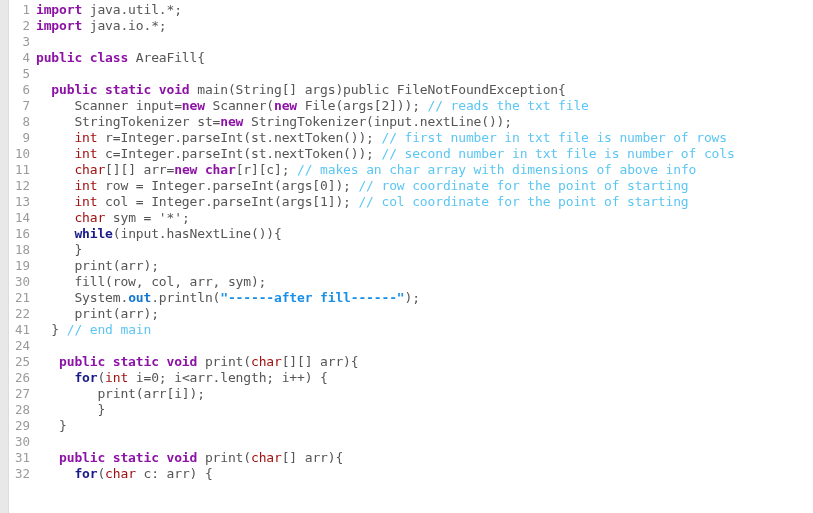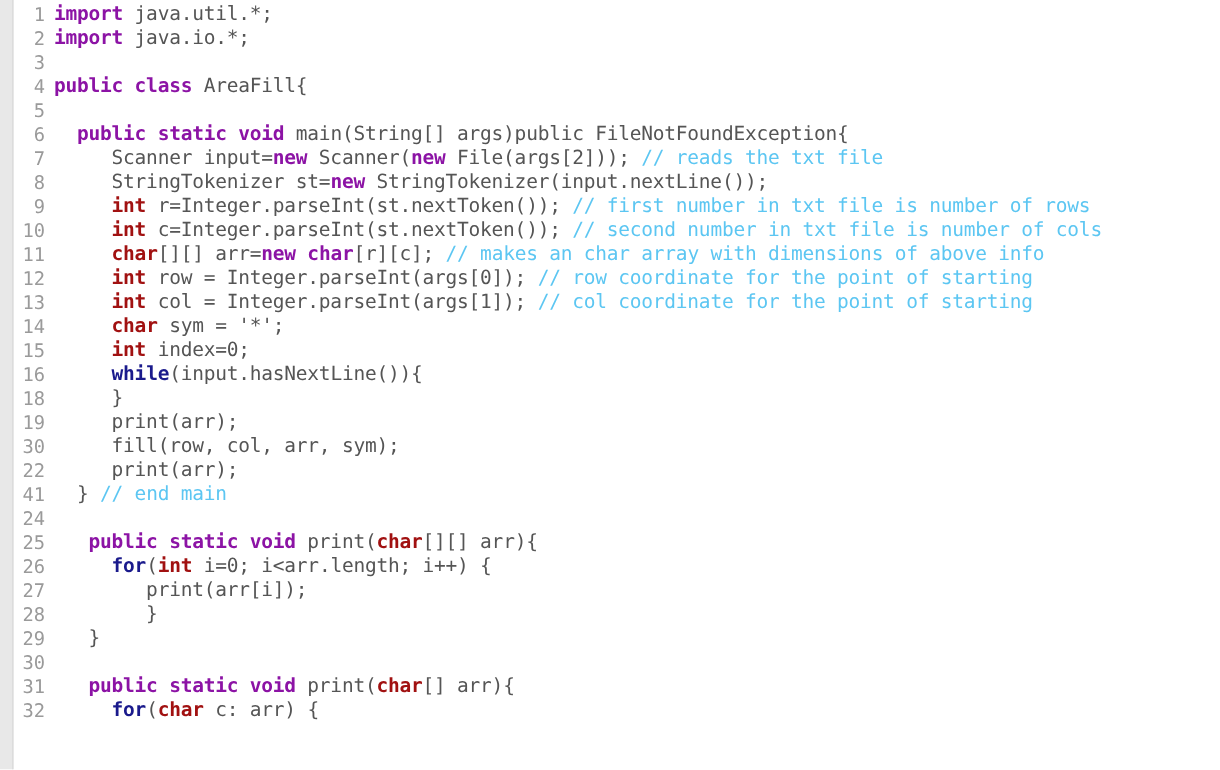--- a/index.html
+++ b/index.html
@@ -61,21 +61,21 @@
   .src {
     flex: 1;
     color: #555555;
     white-space: pre;
     font-size: 13px;
     line-height: 16px;
     letter-spacing: -0.15px;
     font-family: "DejaVu Sans Mono", "Liberation Mono", monospace;
   }
   .k-mod   { color: #8c13a5; font-weight: bold; }  
-  .k-type  { color: #a11111; font-weight: bold; }  
+  .k-type  { color: #a11111; font-weight: normal; }  
   .k-ctrl  { color: #1a1a8c; font-weight: bold; }  
   .k-field { color: #1476d2; font-weight: bold; }  
   .str     { color: #1a8fe8; font-weight: bold; }  
   .cmt     { color: #5cc6f2; }                      
   .plain   { color: #555555; }
 </style>
 </head>
 <body>
 
 <div id="editor">
@@ -88,25 +88,25 @@
       <div class="line"><div class="ln">5</div><div class="src"></div></div>
       <div class="line"><div class="ln">6</div><div class="src"><span class="plain">  </span><span class="k-mod">public static void</span><span class="plain"> main(String[] args)public FileNotFoundException{</span></div></div>
       <div class="line"><div class="ln">7</div><div class="src"><span class="plain">     Scanner input=</span><span class="k-mod">new</span><span class="plain"> Scanner(</span><span class="k-mod">new</span><span class="plain"> File(args[2])); </span><span class="cmt">// reads the txt file</span></div></div>
       <div class="line"><div class="ln">8</div><div class="src"><span class="plain">     StringTokenizer st=</span><span class="k-mod">new</span><span class="plain"> StringTokenizer(input.nextLine());</span></div></div>
       <div class="line"><div class="ln">9</div><div class="src"><span class="plain">     </span><span class="k-type">int</span><span class="plain"> r=Integer.parseInt(st.nextToken()); </span><span class="cmt">// first number in txt file is number of rows</span></div></div>
       <div class="line"><div class="ln">10</div><div class="src"><span class="plain">     </span><span class="k-type">int</span><span class="plain"> c=Integer.parseInt(st.nextToken()); </span><span class="cmt">// second number in txt file is number of cols</span></div></div>
       <div class="line"><div class="ln">11</div><div class="src"><span class="plain">     </span><span class="k-type">char</span><span class="plain">[][] arr=</span><span class="k-mod">new char</span><span class="plain">[r][c]; </span><span class="cmt">// makes an char array with dimensions of above info</span></div></div>
       <div class="line"><div class="ln">12</div><div class="src"><span class="plain">     </span><span class="k-type">int</span><span class="plain"> row = Integer.parseInt(args[0]); </span><span class="cmt">// row coordinate for the point of starting</span></div></div>
       <div class="line"><div class="ln">13</div><div class="src"><span class="plain">     </span><span class="k-type">int</span><span class="plain"> col = Integer.parseInt(args[1]); </span><span class="cmt">// col coordinate for the point of starting</span></div></div>
       <div class="line"><div class="ln">14</div><div class="src"><span class="plain">     </span><span class="k-type">char</span><span class="plain"> sym = '*';</span></div></div>
-      <div class="line"><div class="ln">15</div><div class="src"><span class="plain">     </span><span class="k-type">int</span><span class="plain"> index=0;</span></div></div>
       <div class="line"><div class="ln">16</div><div class="src"><span class="plain">     </span><span class="k-ctrl">while</span><span class="plain">(input.hasNextLine()){</span></div></div>
       <div class="line"><div class="ln">18</div><div class="src"><span class="plain">     }</span></div></div>
       <div class="line"><div class="ln">19</div><div class="src"><span class="plain">     print(arr);</span></div></div>
       <div class="line"><div class="ln">30</div><div class="src"><span class="plain">     fill(row, col, arr, sym);</span></div></div>
+      <div class="line"><div class="ln">21</div><div class="src"><span class="plain">     System.</span><span class="k-field">out</span><span class="plain">.println(</span><span class="str">"------after fill------"</span><span class="plain">);</span></div></div>
       <div class="line"><div class="ln">22</div><div class="src"><span class="plain">     print(arr);</span></div></div>
       <div class="line"><div class="ln">41</div><div class="src"><span class="plain">  } </span><span class="cmt">// end main</span></div></div>
       <div class="line"><div class="ln">24</div><div class="src"></div></div>
       <div class="line"><div class="ln">25</div><div class="src"><span class="plain">   </span><span class="k-mod">public static void</span><span class="plain"> print(</span><span class="k-type">char</span><span class="plain">[][] arr){</span></div></div>
       <div class="line"><div class="ln">26</div><div class="src"><span class="plain">     </span><span class="k-ctrl">for</span><span class="plain">(</span><span class="k-type">int</span><span class="plain"> i=0; i&lt;arr.length; i++) {</span></div></div>
       <div class="line"><div class="ln">27</div><div class="src"><span class="plain">        print(arr[i]);</span></div></div>
       <div class="line"><div class="ln">28</div><div class="src"><span class="plain">        }</span></div></div>
       <div class="line"><div class="ln">29</div><div class="src"><span class="plain">   }</span></div></div>
       <div class="line"><div class="ln">30</div><div class="src"></div></div>
       <div class="line"><div class="ln">31</div><div class="src"><span class="plain">   </span><span class="k-mod">public static void</span><span class="plain"> print(</span><span class="k-type">char</span><span class="plain">[] arr){</span></div></div>

